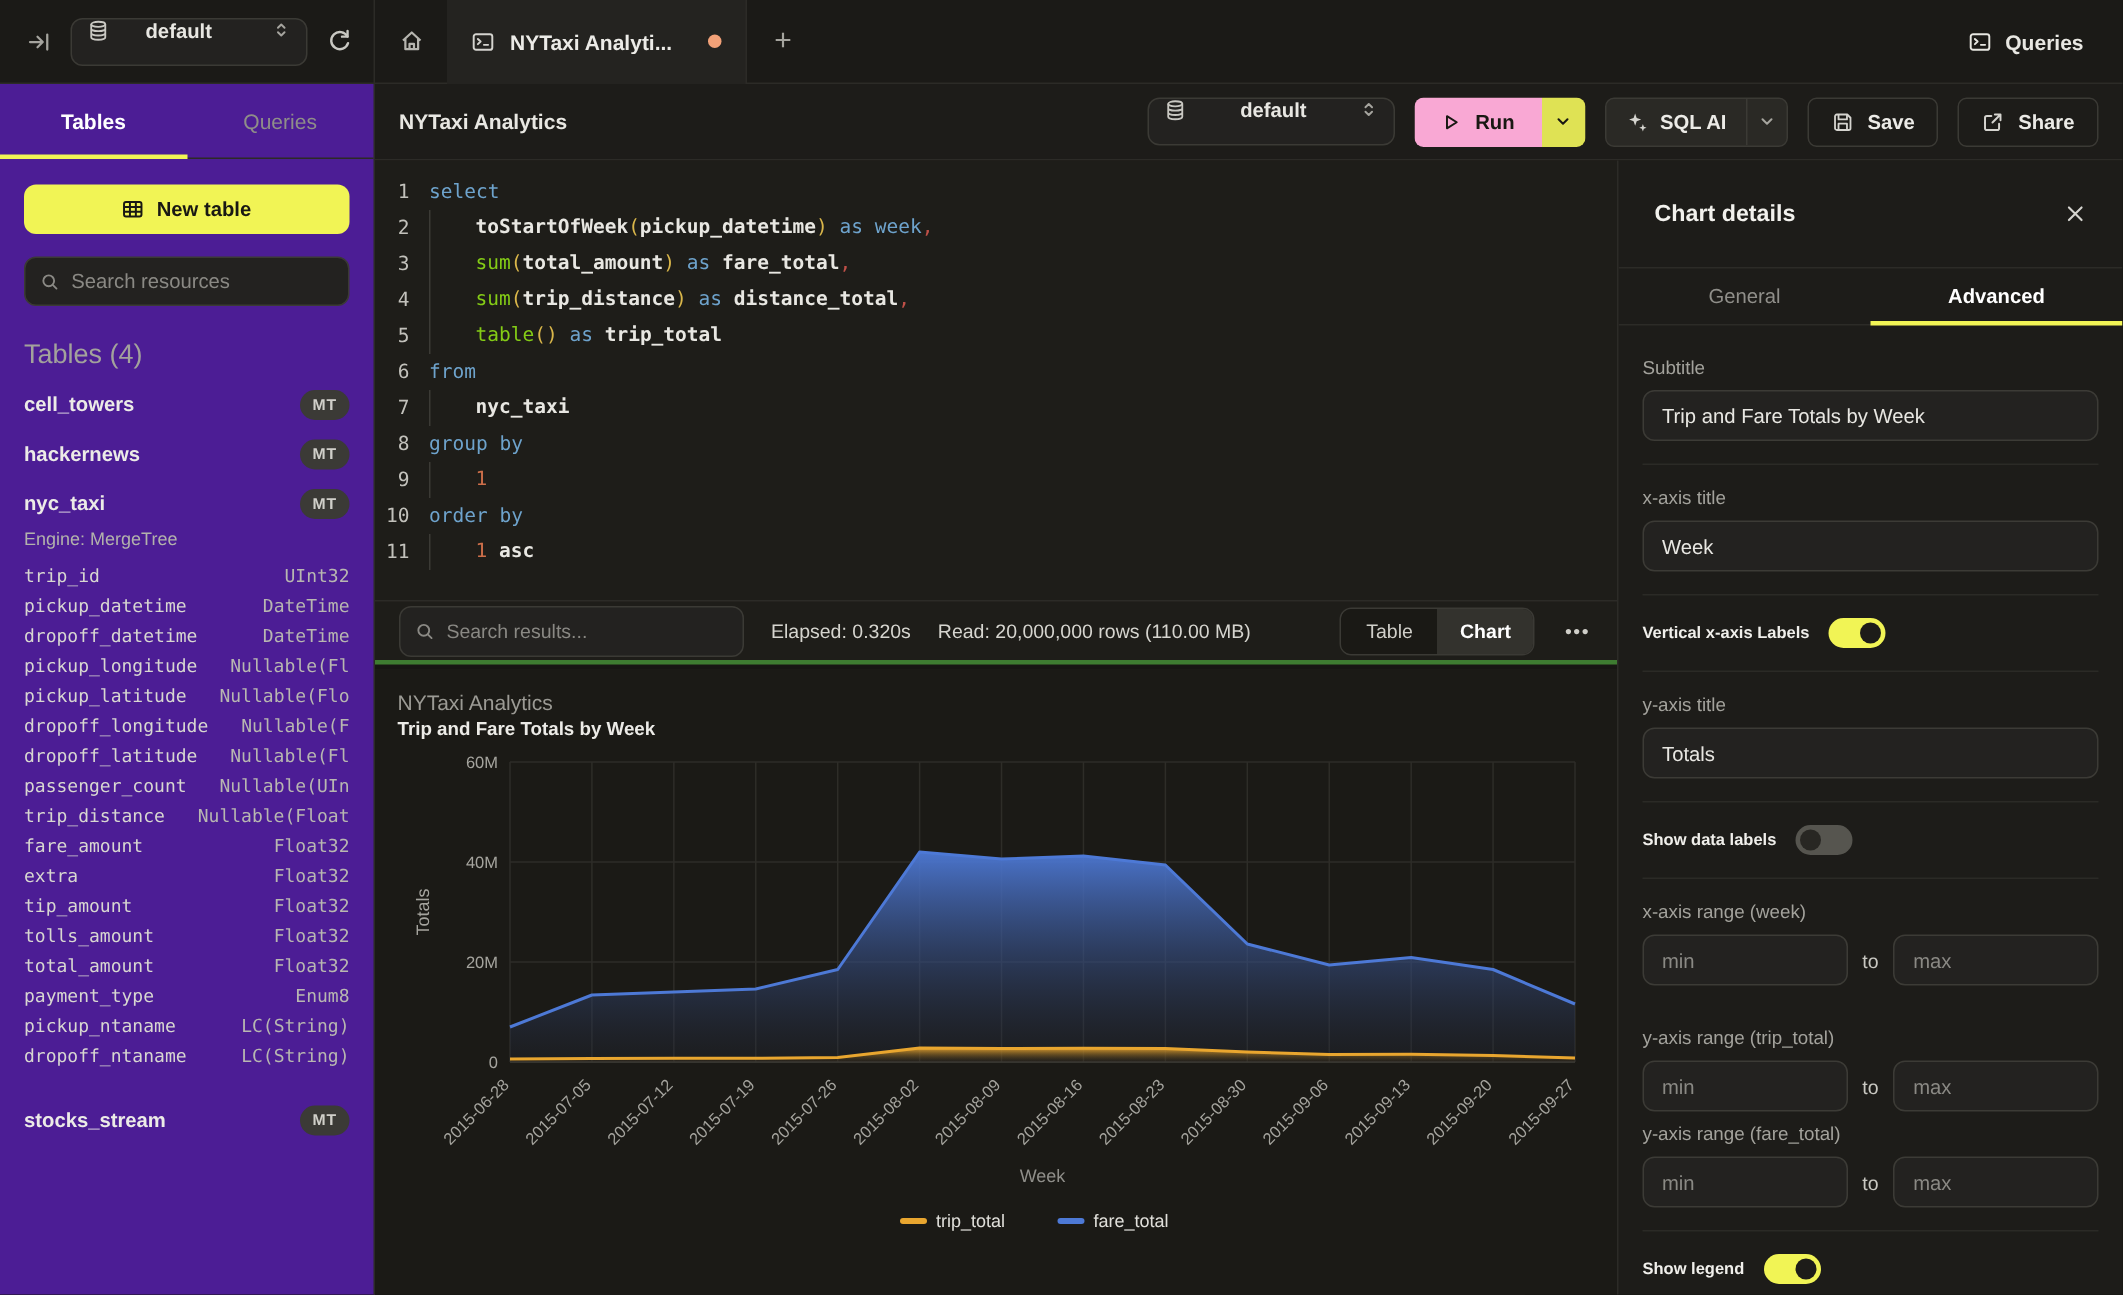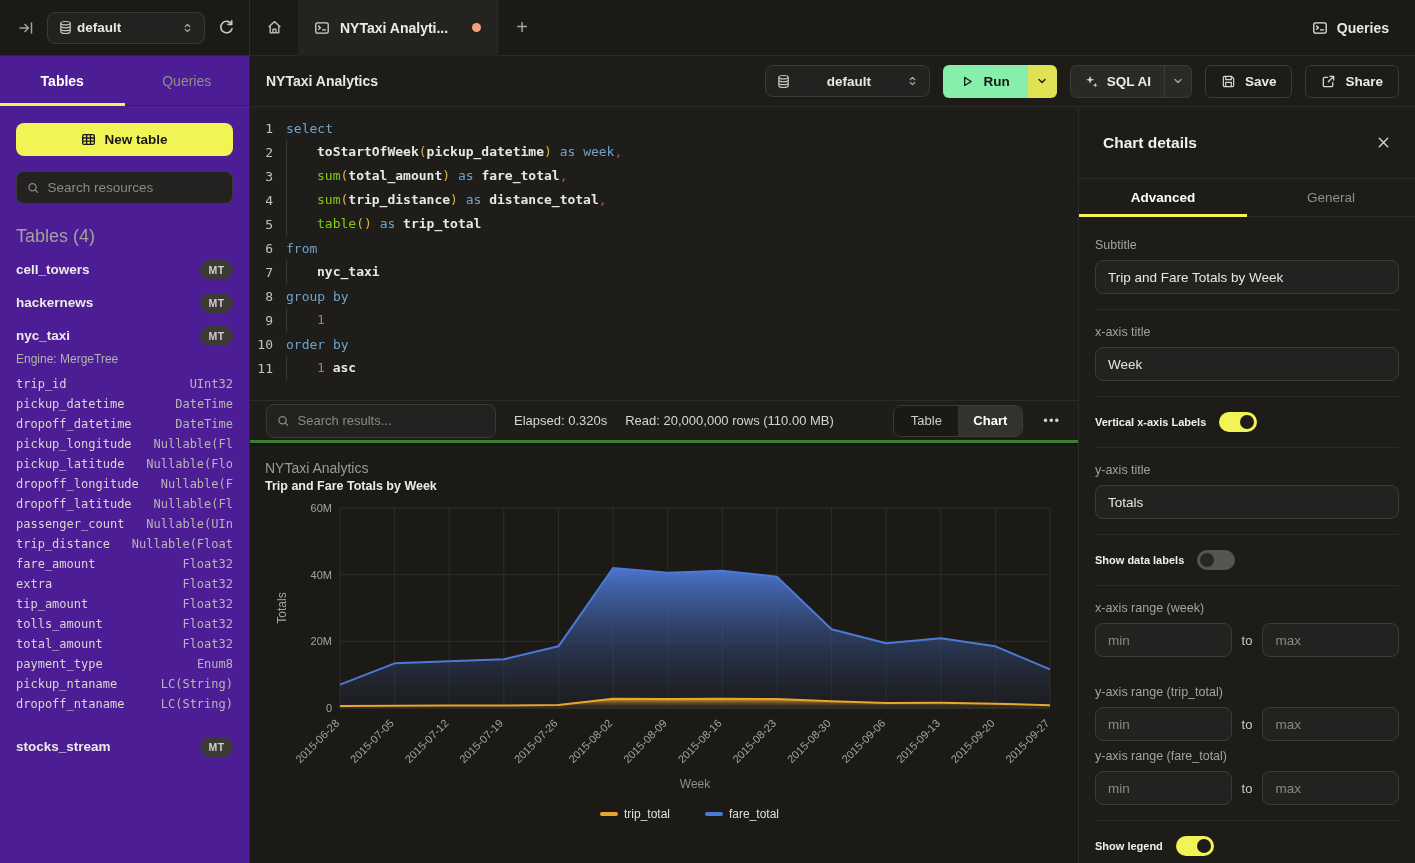--- a/index.html
+++ b/index.html
@@ -2,21 +2,21 @@
 <html><head>
 <meta charset="utf-8">
 <style>
   * { margin:0; padding:0; box-sizing:border-box; }
   html,body { width:1415px; height:863px; background:#171613; font-family:"Liberation Sans", sans-serif; overflow:hidden; }
   svg.ic { display:block; }
 
   
   .topbar { position:absolute; left:0; top:0; width:1415px; height:56px; background:#1b1a17; border-bottom:1px solid #2c2b27; display:flex; align-items:center; }
   .topbar-left { width:250px; height:56px; display:flex; align-items:center; padding:0 14px 0 18px; gap:13px; border-right:1px solid #2c2b27; }
-  .select-box { display:flex; align-items:center; gap:4px; height:32px; padding:0 10px; border:1px solid #3b3a35; border-radius:8px; background:#232220; cursor:pointer; }
+  .select-box { display:flex; gap:24px; height:32px; padding:0 10px; border:1px solid #3b3a35; border-radius:8px; background:#232220; cursor:pointer; }
   .select-box .lbl { font-size:13.5px; color:#e8e7e2; font-weight:600; }
   .icon-btn { color:#c9c8c2; display:flex; align-items:center; justify-content:center; cursor:pointer; }
   .home-btn { width:48px; height:56px; display:flex; align-items:center; justify-content:center; color:#b5b4ae; cursor:pointer; }
   .doc-tab { height:56px; width:200px; background:#242320; border-right:1px solid #2c2b27; display:flex; align-items:center; gap:10px; padding:0 16px; cursor:pointer; }
   .doc-tab .t { font-size:14px; color:#ecebe7; font-weight:600; white-space:nowrap; overflow:hidden; flex:1; }
   .dot { width:9px; height:9px; border-radius:50%; background:#f2a178; flex:none; }
   .plus-btn { width:48px; height:56px; display:flex; align-items:center; justify-content:center; font-size:20px; color:#a5a49e; cursor:pointer; }
   .queries-top { margin-left:auto; margin-right:26px; display:flex; align-items:center; gap:9px; color:#e8e7e2; font-size:14px; font-weight:600; cursor:pointer; }
 
   
@@ -38,21 +38,21 @@
   .col-row { height:20px; display:flex; align-items:center; justify-content:space-between; font-family:"DejaVu Sans Mono", monospace; font-size:12px; }
   .col-row .cn { color:#d8d7d1; }
   .col-row .ct { color:#b8b7b1; }
   .tbl-row.last { margin-top:12px; }
 
   
   .doc-header { position:absolute; left:250px; top:56px; width:1165px; height:51px; background:#1d1c19; border-bottom:1px solid #2c2b27; display:flex; align-items:center; padding:0 16px; gap:13px; }
   .doc-title { font-size:14px; color:#e8e7e2; font-weight:600; margin-right:auto; }
   .hdr-db { width:165px; justify-content:space-between; }
   .run-btn { display:flex; height:33px; border-radius:6px; overflow:hidden; cursor:pointer; }
-  .run-main { background:#86efac; color:#191813; display:flex; align-items:center; gap:9px; padding:0 18px; font-size:13.5px; font-weight:700; }
+  .run-main { background:#f9a8d4; color:#191813; display:flex; align-items:center; gap:9px; padding:0 18px; font-size:13.5px; font-weight:700; }
   .run-arrow { width:29px; background:#dfe254; display:flex; align-items:center; justify-content:center; color:#191813; }
   .sqlai-btn { height:33px; border:1px solid #3b3a35; background:#2a2925; border-radius:6px; display:flex; align-items:stretch; cursor:pointer; overflow:hidden; }
   .sqlai-main { display:flex; align-items:center; gap:8px; padding:0 13px; color:#ecebe7; font-size:13.5px; font-weight:600; }
   .sqlai-arrow { width:27px; border-left:1px solid #3b3a35; display:flex; align-items:center; justify-content:center; color:#a5a49e; }
   .ghost-btn { height:33px; border:1px solid #3b3a35; border-radius:6px; background:transparent; display:flex; align-items:center; gap:9px; padding:0 15px; color:#ecebe7; font-size:13.5px; font-weight:600; cursor:pointer; }
 
   
   .editor { position:absolute; left:250px; top:107px; width:828px; height:293px; background:#1e1d19; padding-top:9px; font-family:"DejaVu Sans Mono", monospace; font-size:13px; }
   .editor-line { height:24px; display:flex; align-items:center; }
   .ln { width:36px; text-align:right; padding-right:13px; color:#c2c1bb; flex:none; }
@@ -464,22 +464,22 @@
 <div class="right-panel">
   <div class="panel-header">
     <span class="pt">Chart details</span>
     <span class="panel-close">
       <svg class="ic" width="15" height="15" viewBox="0 0 16 16" fill="none" stroke="#d5d4cf" stroke-width="1.5" stroke-linecap="round">
           <path d="M3.5 3.5l9 9M12.5 3.5l-9 9"></path>
         </svg>
     </span>
   </div>
   <div class="panel-tabs">
+    <div class="panel-tab">General</div>
     <div class="panel-tab active">Advanced</div>
-    <div class="panel-tab">General</div>
   </div>
   <div class="panel-body">
     <div class="fld-label">Subtitle</div>
     <input class="fld-input" value="Trip and Fare Totals by Week" style="">
     <div class="divider"></div>
 
     <div class="fld-label">x-axis title</div>
     <input class="fld-input" value="Week" style="">
     <div class="divider"></div>
 

